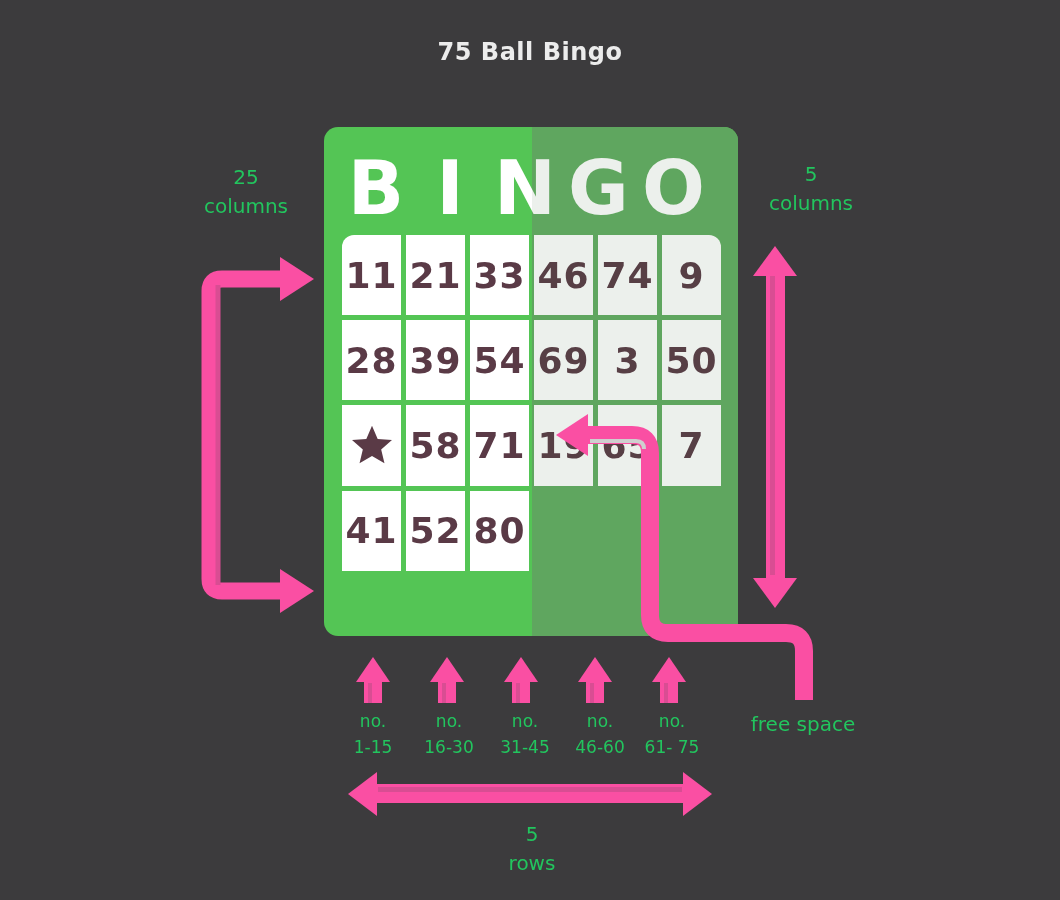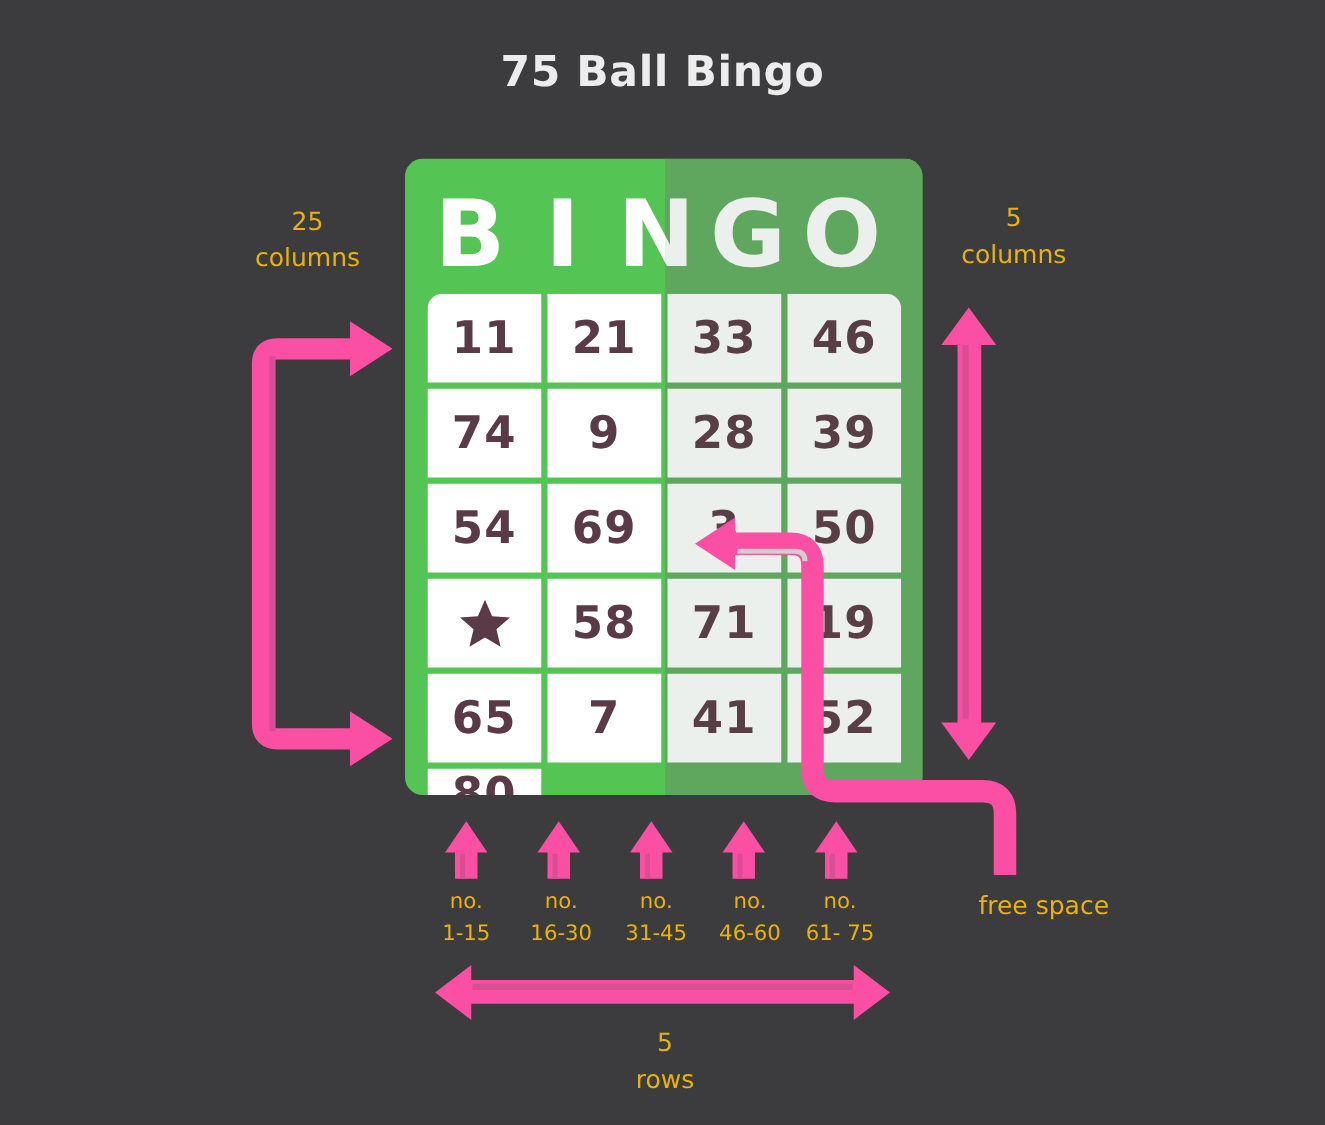--- a/index.html
+++ b/index.html
@@ -2,49 +2,49 @@
 <html><head>
 <meta charset="utf-8">
 <style>
   html, body { margin: 0; padding: 0; }
   body {
     width: 1060px; height: 900px; background: #3c3b3d; position: relative; overflow: hidden;
     font-family: "DejaVu Sans", sans-serif; color: #ececec;
   }
   .title {
     position: absolute; left: 0; width: 1060px; top: 38px; text-align: center;
-    font-size: 34px; font-weight: bold; color: #ececec; letter-spacing: 0.5px;
+    font-size: 24px; font-weight: bold; color: #ececec; letter-spacing: 0.5px;
   }
   .card {
     position: absolute; left: 324px; top: 127px; width: 414px; height: 509px;
     background: #54c555; border-radius: 14px; overflow: hidden;
   }
   .card-shade {
     position: absolute; left: 208px; top: 0; width: 206px; height: 509px;
     background: #63ad62;
   }
   .bingo-letters {
     position: absolute; left: 0; top: 16px; width: 414px; height: 90px;
     display: flex; justify-content: center; gap: 0px;
     font-size: 74px; font-weight: bold; color: #ffffff; letter-spacing: 14px;
     line-height: 90px;
   }
   .bingo-letters span { display: inline-block; width: 74px; text-align: center; }
   .grid {
     position: absolute; left: 18px; top: 108px; width: 379px; height: 421px;
-    display: grid; grid-template-columns: repeat(4, 1fr); grid-template-rows: repeat(5, 1fr);
+    display: grid; grid-template-columns: repeat(6, 1fr); grid-template-rows: repeat(5, 1fr);
     gap: 5px; border-radius: 12px; overflow: hidden;
   }
   .cell {
     background: #ffffff; display: flex; align-items: center; justify-content: center;
     font-size: 36px; font-weight: bold; color: #5a3a46; letter-spacing: 1px;
   }
   .cell.star { font-size: 46px; }
   .label {
-    position: absolute; text-align: center; color: #eab308; font-size: 20px; line-height: 29px;
+    position: absolute; text-align: center; color: #22c55e; font-size: 20px; line-height: 29px;
   }
   .small-label { font-size: 17px; line-height: 26px; text-align: center; }
   svg.overlay { position: absolute; left: 0; top: 0; }
 </style>
 </head>
 <body>
 
 <div class="title">75 Ball Bingo</div>
 
 <div class="card">
@@ -173,18 +173,18 @@
 </div>
 <div class="label small-label" style="left:564px;top:708px;width:72px;">
   <div>no.</div>
   <div>46-60</div>
 </div>
 <div class="label small-label" style="left:636px;top:708px;width:72px;">
   <div>no.</div>
   <div>61- 75</div>
 </div>
 
-<div class="label" style="left:768px;top:710px;width:134px;">free space</div>
+<div class="label" style="left:736px;top:710px;width:134px;">free space</div>
 
 <div class="label" style="left:472px;top:820px;width:120px;">
   <div>5</div>
   <div>rows</div>
 </div>
 
 </body></html>

